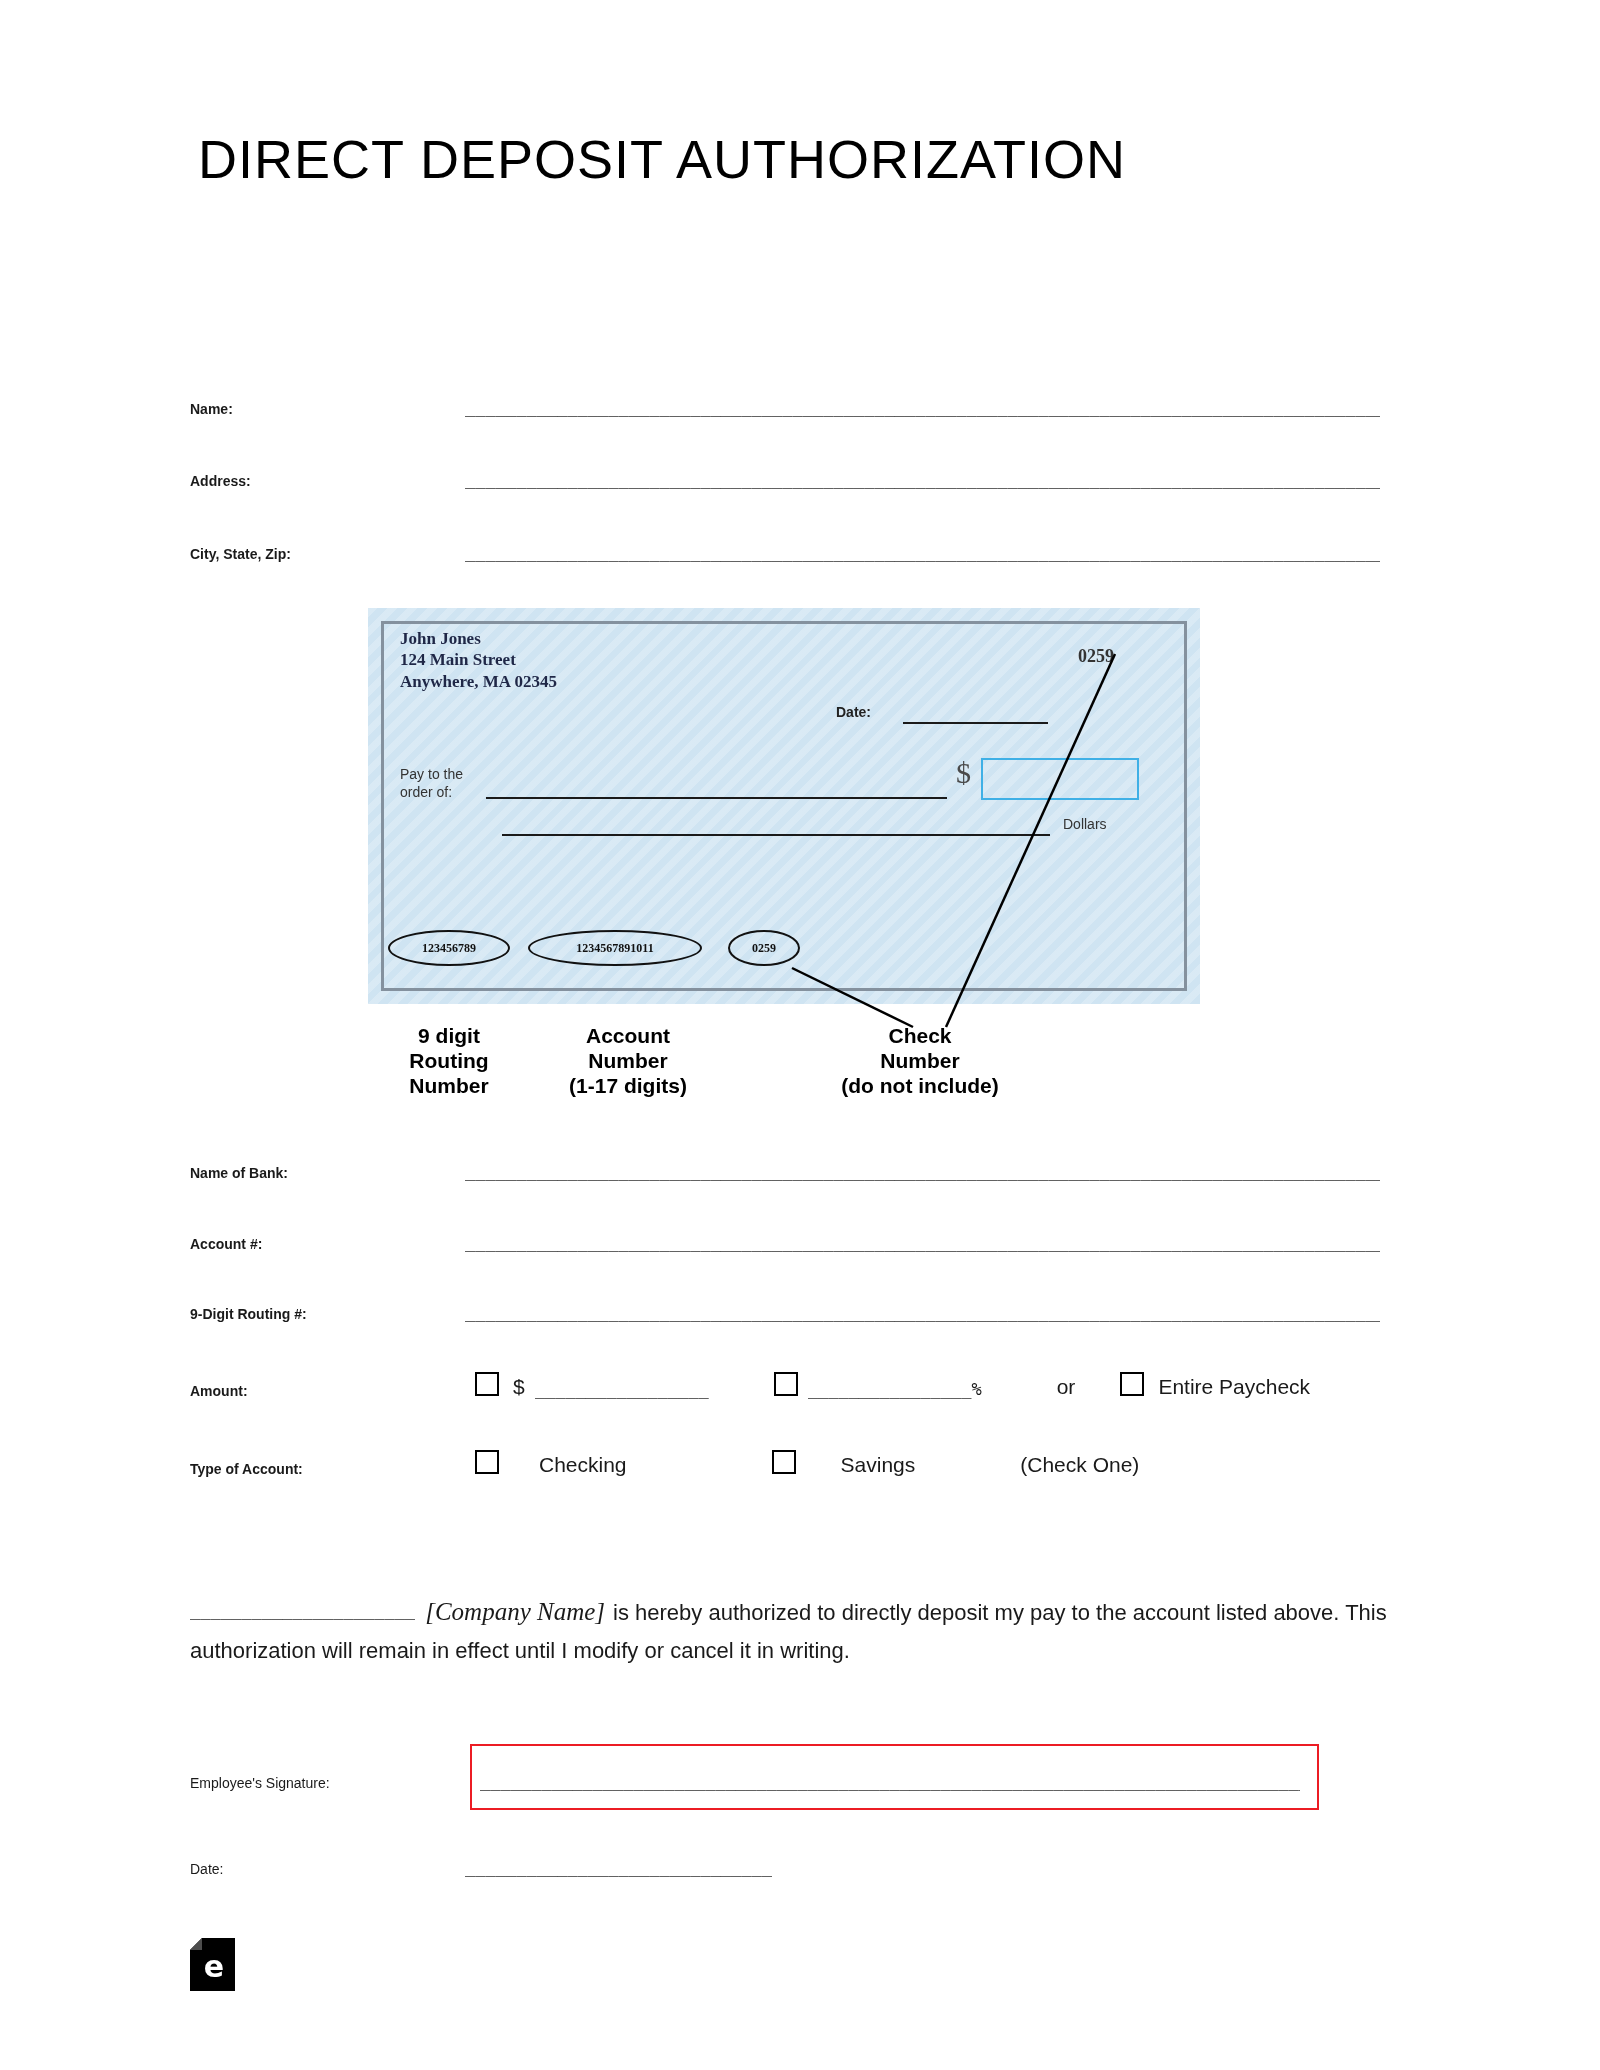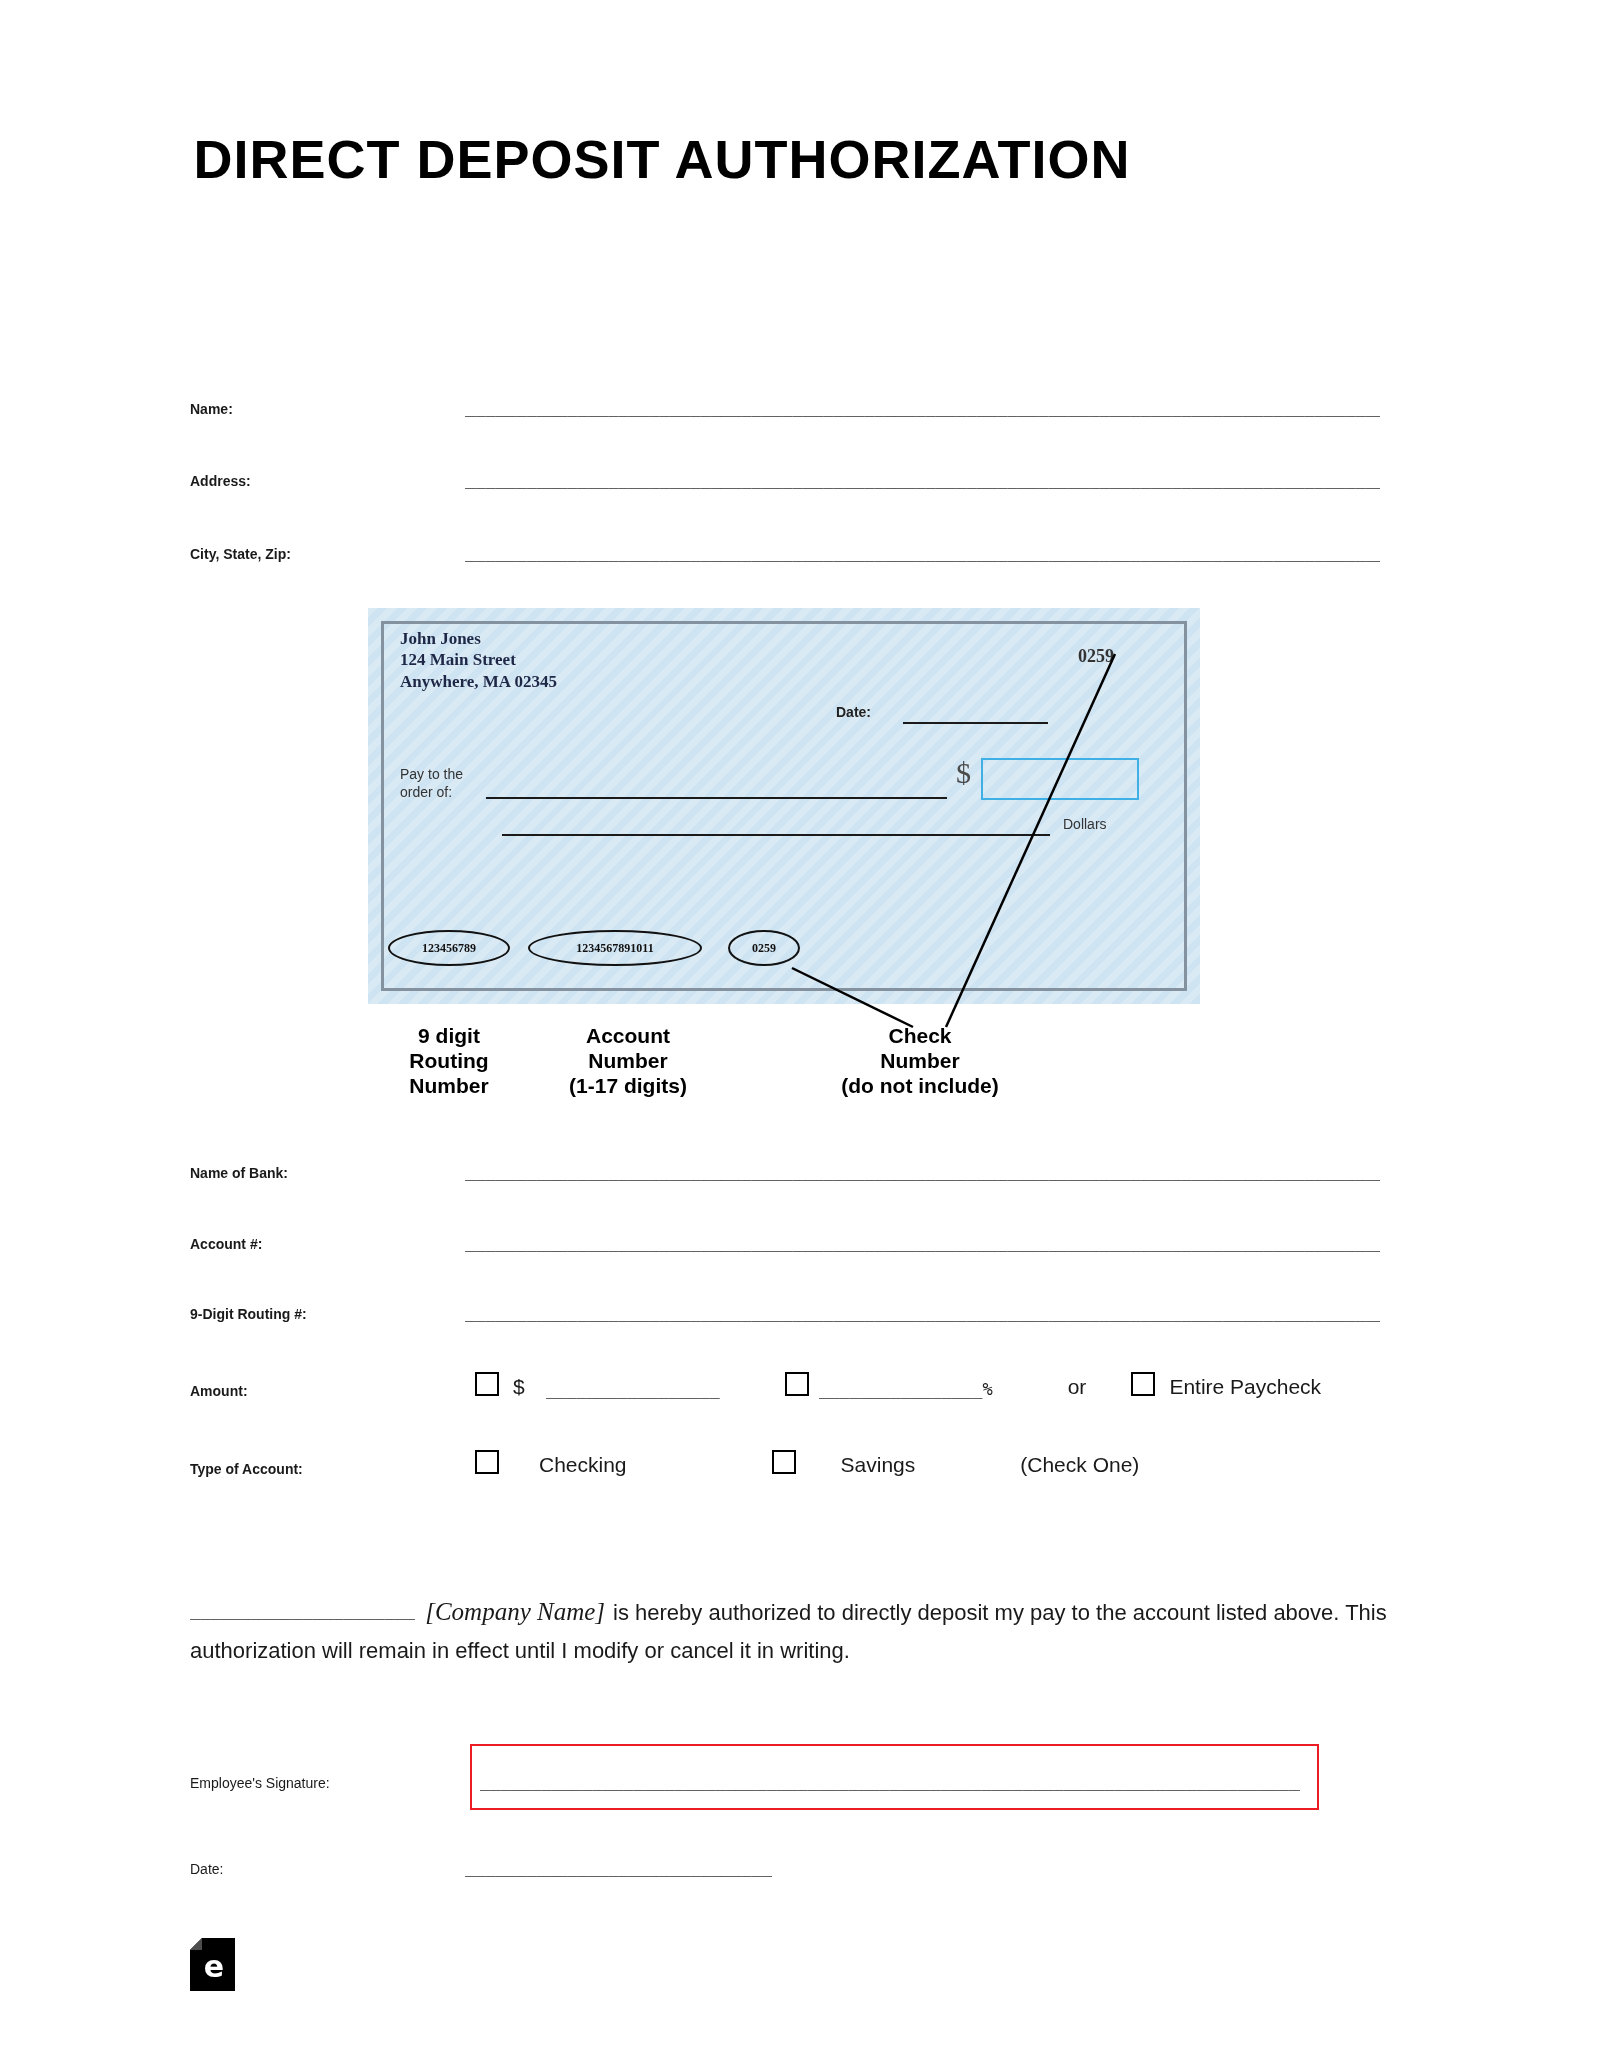--- a/index.html
+++ b/index.html
@@ -1,20 +1,20 @@
 <!DOCTYPE html>
 <html><head>
 <meta charset="utf-8">
 <style>
   html,body { margin:0; padding:0; background:#ffffff; }
   body { width:1600px; height:2070px; font-family:"Liberation Sans", sans-serif; color:#1a1a1a; }
   .page { position:relative; width:1600px; height:2070px; overflow:hidden; background:#fff; }
 
   .title { position:absolute; top:128px; left:0; width:1324px; text-align:center;
-           font-size:54px; font-weight:700; letter-spacing:1px; color:#000; margin:0; }
+           font-size:54px; font-weight:400; letter-spacing:1px; color:#000; margin:0; }
 
   .intro { position:absolute; top:288px; left:190px; font-size:22px; margin:0; }
 
   .row { position:absolute; left:190px; display:flex; align-items:flex-end; }
   .lbl { width:275px; font-size:14px; font-weight:bold; flex:none; }
   .lbl.plain { font-weight:normal; }
   .lbl.sig { width:290px; }
 
   .uline { font-family:"DejaVu Sans Mono", monospace; font-size:17px; line-height:1.1;
            display:inline-block; overflow:hidden; white-space:nowrap; color:#1a1a1a; }
@@ -162,21 +162,21 @@
   </div>
   <div class="row r-rout">
     <span class="lbl">9-Digit Routing #:</span>
     <span class="uline w-main">______________________________________________________________________________________________________________</span>
   </div>
 
   <div class="row r-amount">
     <span class="lbl">Amount:</span>
     <span class="cb" style="margin-left:10px;"></span>
     <span class="small-txt" style="margin-left:14px;">$</span>
-    <span class="uline" style="margin-left:21px;">_________________</span>
+    <span class="uline" style="margin-left:10px;">_________________</span>
     <span class="cb" style="margin-left:65px;"></span>
     <span class="uline" style="margin-left:10px;">________________%</span>
     <span class="small-txt" style="margin-left:75px;">or</span>
     <span class="cb" style="margin-left:45px;"></span>
     <span class="small-txt" style="margin-left:14px;">Entire Paycheck</span>
   </div>
 
   <div class="row r-type">
     <span class="lbl">Type of Account:</span>
     <span class="cb" style="margin-left:10px;"></span>

